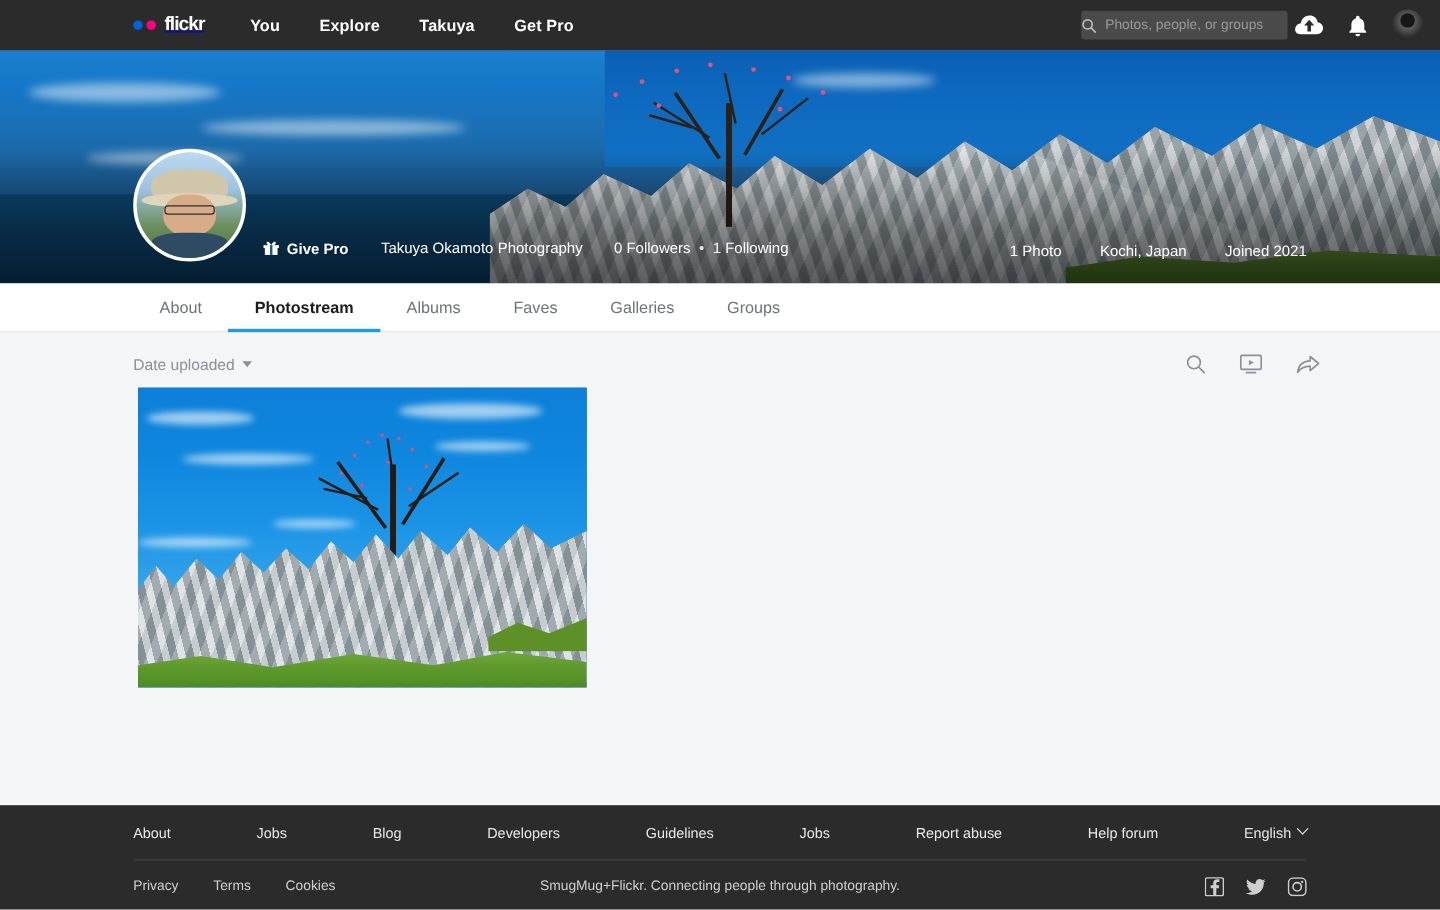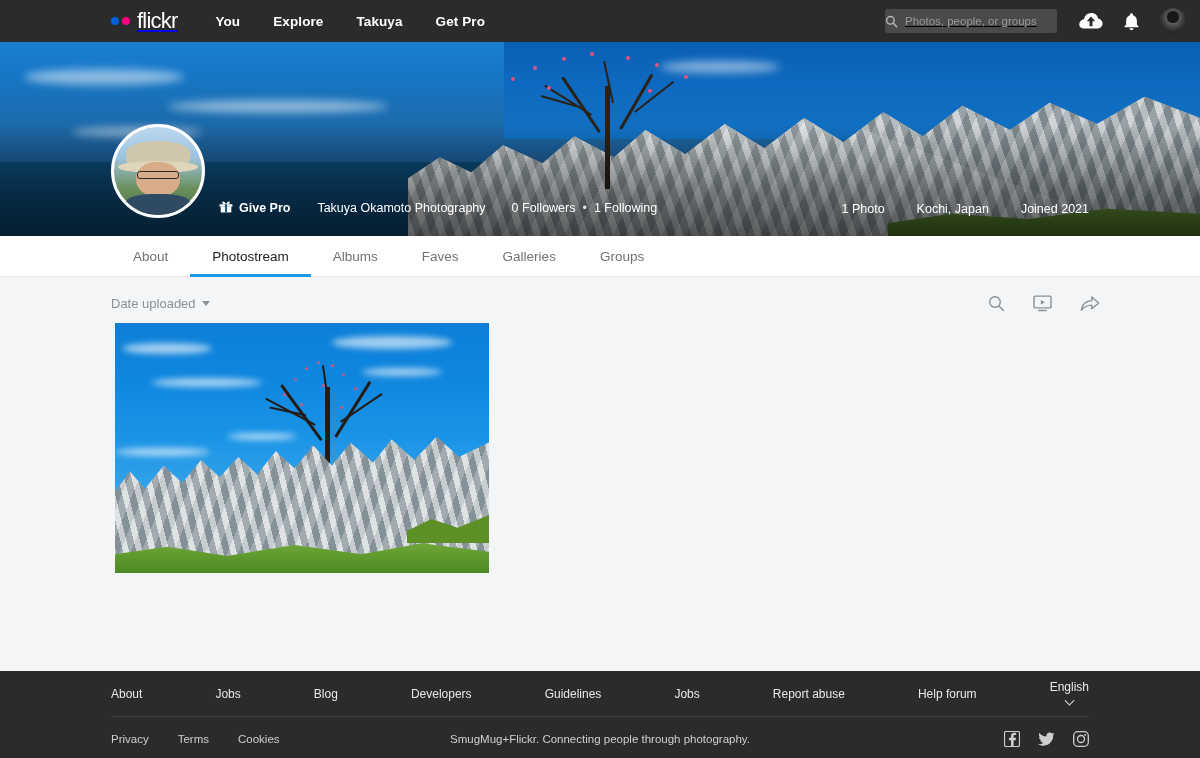--- a/index.html
+++ b/index.html
@@ -15,36 +15,36 @@
     height: 42px; background: #2b2b2b;
     display: flex; align-items: center;
     position: relative; z-index: 30;
   }
   .logo-wrap { display: flex; align-items: center; margin-left: 111px; }
   .logo-dots { display: flex; gap: 3px; margin-right: 7px; }
   .dot { width: 8px; height: 8px; border-radius: 50%; }
   .dot.blue { background: #0063dc; }
   .dot.pink { background: #ff0084; }
   .logo-text {
-    color: #fff; font-size: 22px; font-weight: normal;
+    color: #fff; font-size: 16px; font-weight: bold;
     letter-spacing: -0.8px; line-height: 1;
   }
   .nav-links { display: flex; align-items: center; margin-left: 38px; gap: 33px; text-align: center; }
   .nav-links a {
     color: #fff; font-size: 13.5px; text-decoration: none;
     font-weight: bold; letter-spacing: 0.1px;
   }
   .nav-right {
     margin-left: auto; margin-right: 14px;
     display: flex; align-items: center; gap: 0;
   }
   .searchbox {
     width: 172px; height: 24px; background: #4a4a4a;
     border-radius: 3px; display: flex; align-items: center;
-    padding: 0 0; margin-right: 22px; text-decoration: underline;
+    padding: 0 0; margin-right: 6px;
   }
   .searchbox .mag { flex: 0 0 auto; margin-right: 7px; display: flex; }
   .searchbox input {
     background: transparent; border: none; outline: none;
     color: #fff; font-size: 11.5px; width: 100%;
     font-family: "Liberation Sans", sans-serif;
   }
   .searchbox input::placeholder { color: #9a9a9a; }
   .icon-btn { display: flex; align-items: center; justify-content: center; margin-right: 20px; }
   .nav-avatar {
@@ -150,40 +150,40 @@
     height: 27px; padding: 0 13px; font-size: 13.5px; font-weight: bold;
     display: flex; align-items: center; gap: 7px; cursor: pointer;
     font-family: "Liberation Sans", sans-serif;
   }
   .follow-btn .plus { font-size: 17px; font-weight: 400; line-height: 1; }
   .mail-btn {
     width: 36px; height: 27px; border: 1.5px solid #fff; border-radius: 3px;
     background: transparent; display: flex; align-items: center;
     justify-content: center; cursor: pointer;
   }
-  .sub-row { display: flex; align-items: center; color: #fff; font-size: 12.5px; }
+  .sub-row { display: flex; color: #fff; font-size: 12.5px; }
   .give-pro { display: flex; align-items: center; gap: 6px; font-weight: bold; margin-right: 27px; }
   .tagline { margin-right: 26px; }
   .sep { margin: 0 7px; opacity: .85; }
   .stats-right {
     display: flex; align-items: center; gap: 32px;
     color: #fff; font-size: 12.5px; padding-bottom: 2px;
   }
 
   
   .tabs-bar {
     height: 41px; background: #fff; border-bottom: 1px solid #e6e6e6;
     display: flex; align-items: stretch; padding-left: 111px;
   }
   .tab {
     display: flex; align-items: center; padding: 0 22px;
     font-size: 13.5px; color: #6e7376; cursor: pointer;
     position: relative; text-decoration: none;
   }
-  .tab.active { color: #1c1c1c; font-weight: normal; }
+  .tab.active { color: #1c1c1c; font-weight: bold; }
   .tab.active::after {
     content: ''; position: absolute; left: 0; right: 0; bottom: -1px;
     height: 3px; background: #1c9be6;
   }
 
   
   .content { background: #f4f5f6; height: 394px; position: relative; }
   .toolbar {
     display: flex; align-items: center;
     padding: 18px 100px 0 111px;
@@ -238,21 +238,21 @@
   
   .footer { background: #2b2b2b; height: 90px; position: relative; }
   .footer-row1 {
     display: flex; align-items: center; height: 45px;
     padding: 0 111px; position: relative;
   }
   .footer-row1 a {
     color: #e8e8e8; font-size: 12px; text-decoration: none; white-space: nowrap;
   }
   .f1-spacer { flex: 1 1 auto; }
-  .lang { display: flex; align-items: center; gap: 6px; color: #e8e8e8; font-size: 12px; cursor: pointer; flex-direction: column; }
+  .lang { display: flex; align-items: center; gap: 6px; color: #e8e8e8; font-size: 12px; cursor: pointer; }
   .lang-chev {
     width: 7px; height: 7px; border-right: 1.4px solid #e8e8e8;
     border-bottom: 1.4px solid #e8e8e8; transform: rotate(45deg) translate(-2px,-2px);
   }
   .footer-divider {
     position: absolute; left: 111px; right: 111px; top: 45px;
     height: 1px; background: #444;
   }
   .footer-row2 {
     display: flex; align-items: center; height: 45px; padding: 0 111px;

